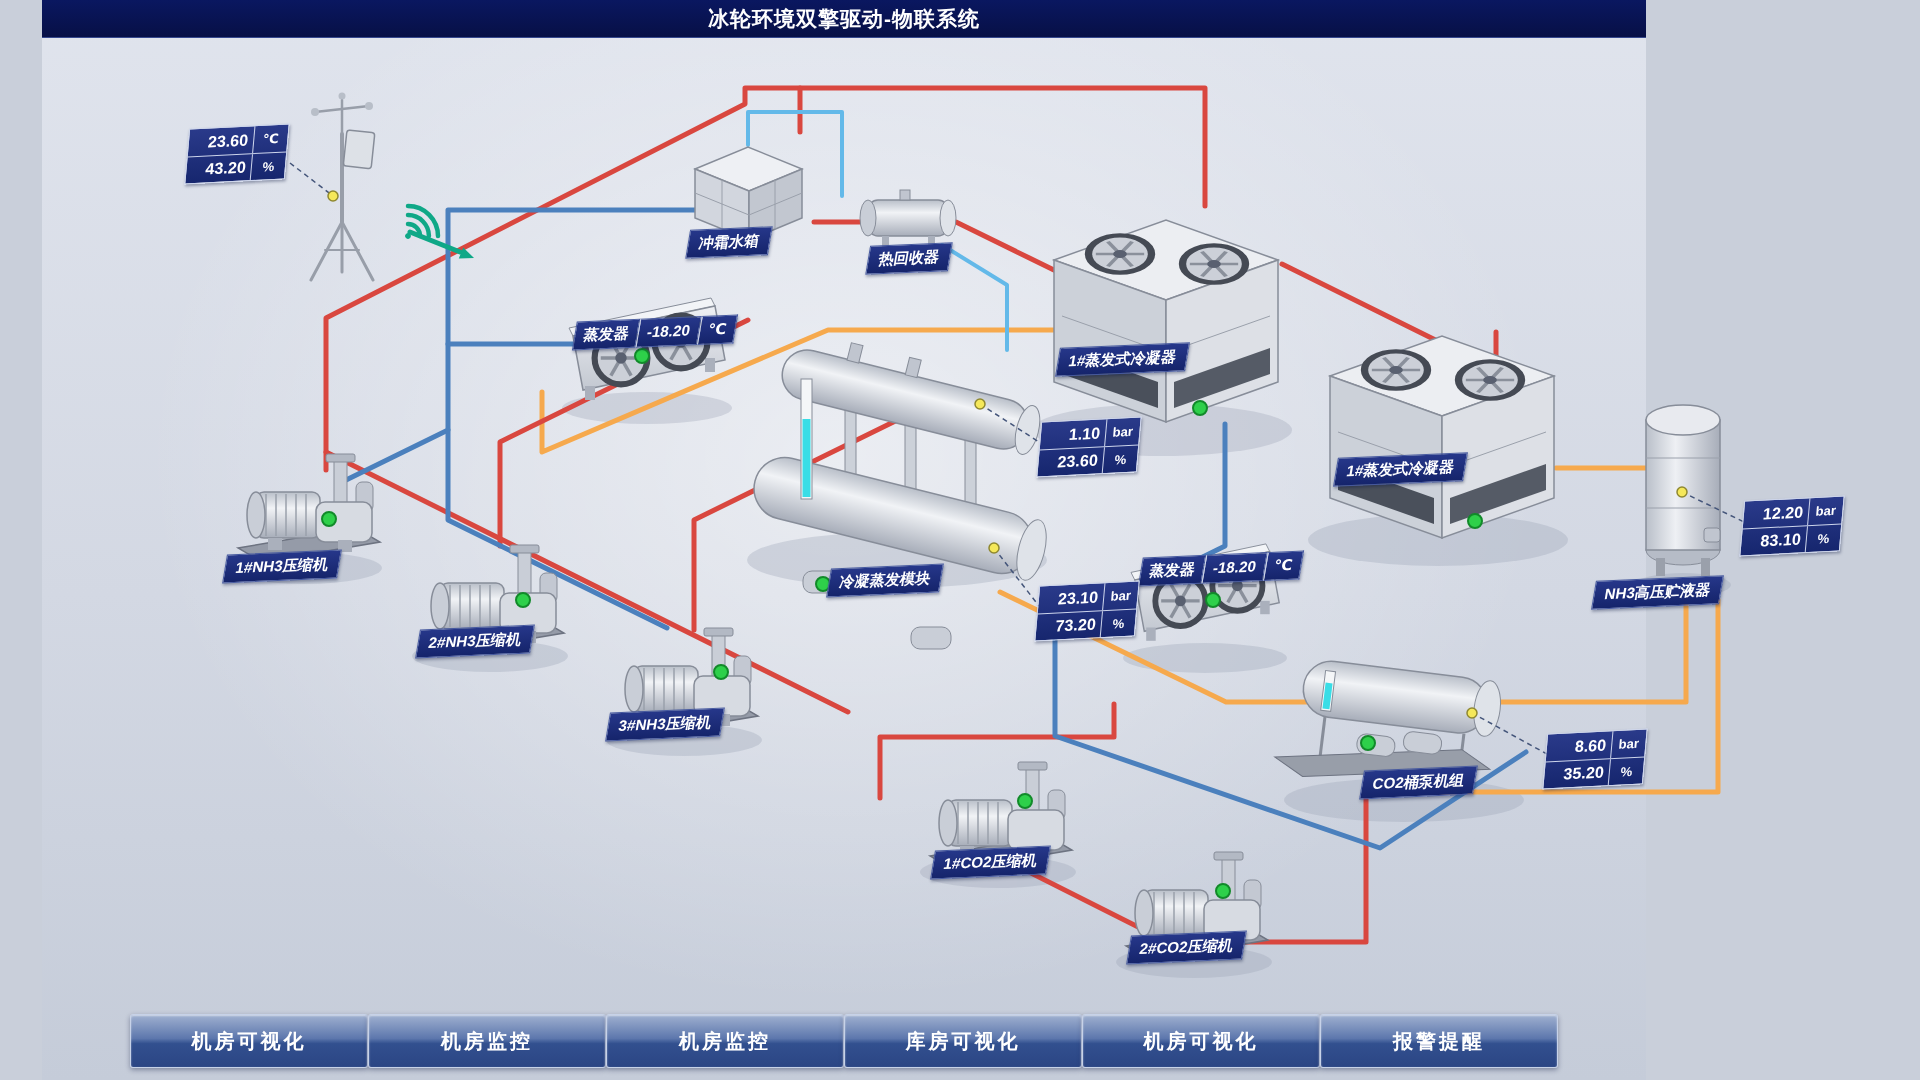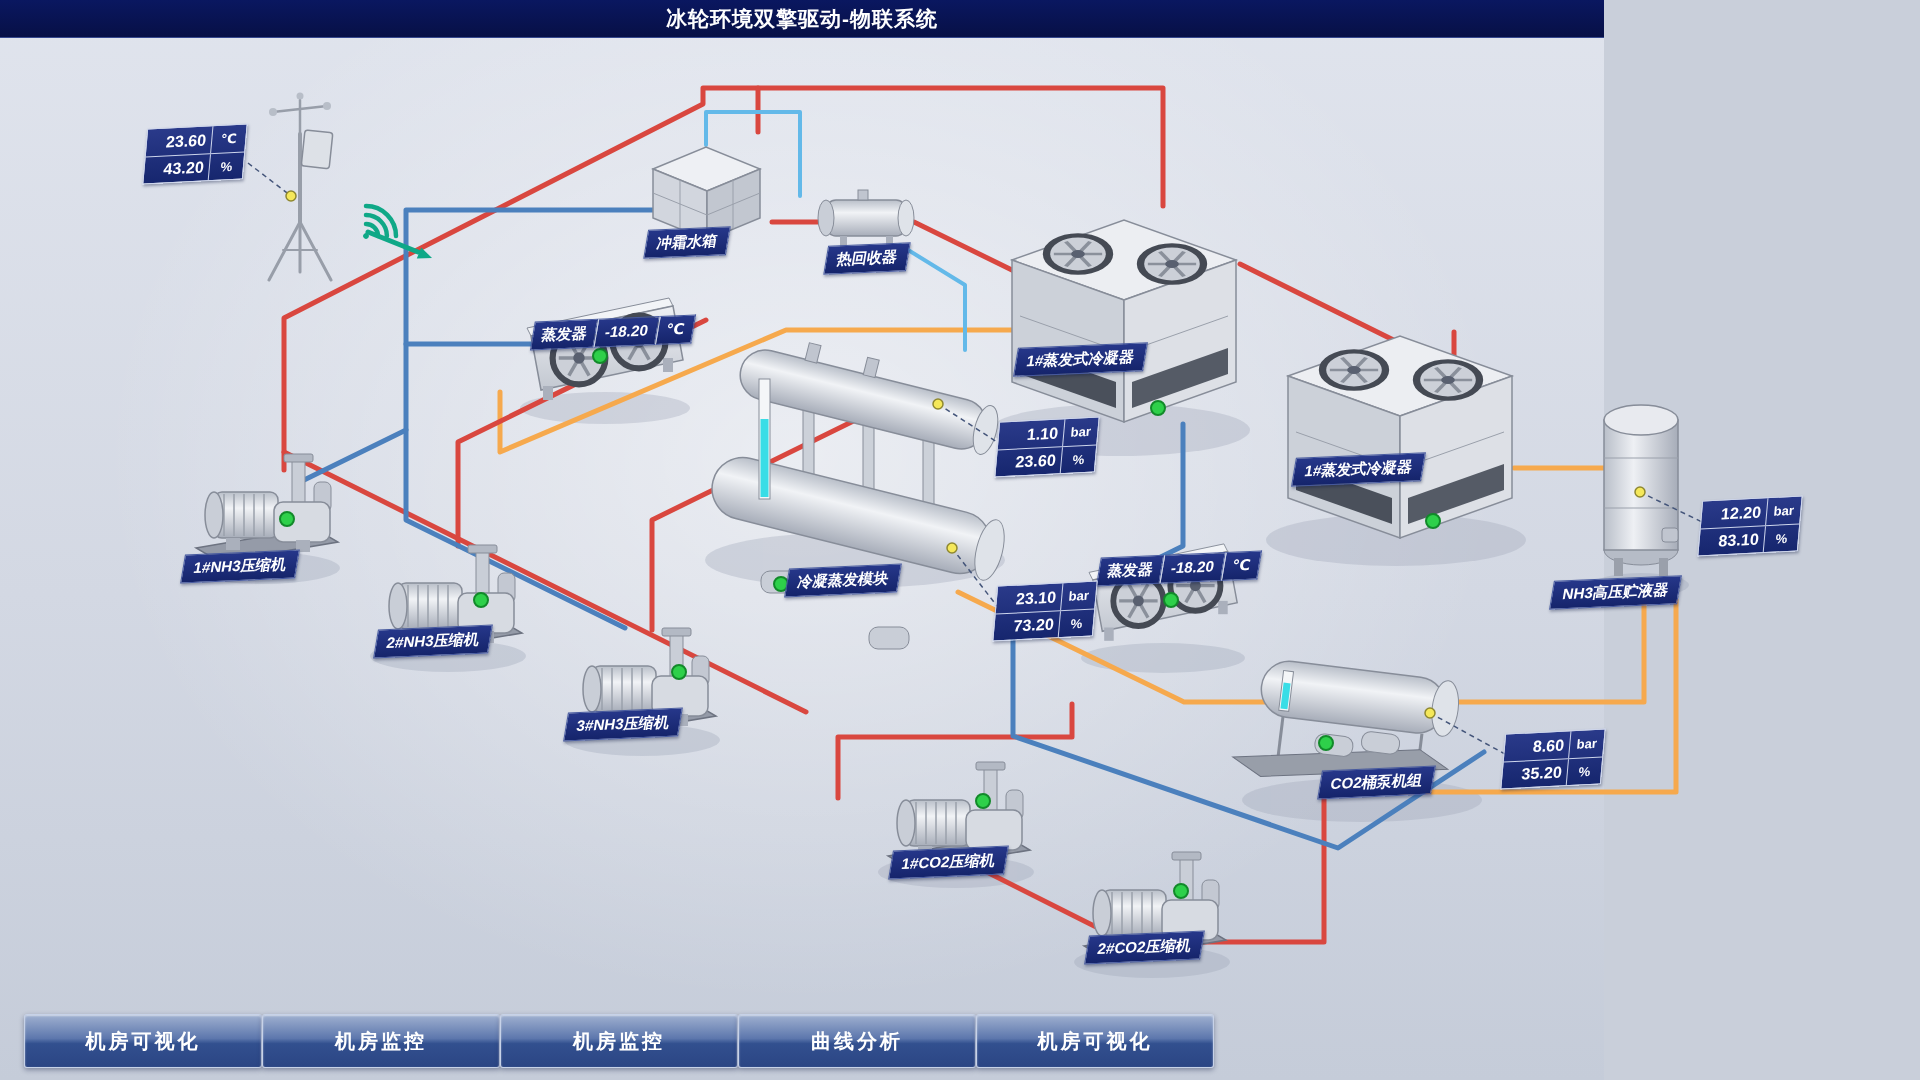--- a/index.html
+++ b/index.html
@@ -1,21 +1,21 @@
 <!DOCTYPE html>
 <html style="--pipe-hot: #d9473f; --pipe-cold: #4b80bd; --pipe-liquid: #f6a94d; --pipe-water: #63b9e9; --status-ok: #2ed04a; --sensor-dot: #f5e85a; --label-bg: #15246b; --header-bg: #0a1760; --button-top: #9fb0d0; --button-bottom: #2b4584;"><head>
 <meta charset="utf-8">
 <style>
   *{margin:0;padding:0;box-sizing:border-box}
   html,body{width:1920px;height:1080px;overflow:hidden;background:#c9cfda;
     font-family:"Liberation Sans","DejaVu Sans",sans-serif}
   .app{position:relative;width:1604px;height:1080px;
     background:
       radial-gradient(ellipse at 50% 42%, rgba(255,255,255,.5), rgba(255,255,255,0) 62%),
-      linear-gradient(180deg,#e0e4ed 0%,#d3d8e3 55%,#c5ccd9 100%);}
+      linear-gradient(180deg,#e0e4ed 0%,#d3d8e3 55%,#c5ccd9 100%); margin-left: 42px;}
   .header{position:absolute;top:0;left:0;right:0;height:38px;z-index:30;
     background:linear-gradient(180deg,var(--header-bg,#0a1760),#071046);
     border-bottom:1px solid #36498f;display:flex;align-items:center;justify-content:center}
   .header .title{color:#fff;font-size:21px;font-weight:bold;letter-spacing:1px}
   svg.scene{position:absolute;top:0;left:0;z-index:5}
   .pipe{fill:none;stroke-width:5;stroke-linejoin:round;stroke-linecap:round}
   .pipe.thin{stroke-width:4}
   .p-hot{stroke:var(--pipe-hot,#d9473f)}
   .p-cold{stroke:var(--pipe-cold,#4b80bd)}
   .p-liq{stroke:var(--pipe-liquid,#f6a94d)}
@@ -31,21 +31,21 @@
   .gauge{position:absolute;z-index:20;width:100px;
     background:linear-gradient(180deg,#2a3a8a,#16266e);
     border:1px solid #cdd5ec;transform:skewX(-8deg) rotate(-3deg);
     box-shadow:1px 2px 3px rgba(10,20,60,.35)}
   .gauge .row{display:flex;height:27px;align-items:center}
   .gauge .row + .row{border-top:1px solid #cdd5ec}
   .gauge .val{flex:1;text-align:right;color:#fff;font-weight:bold;font-size:16px;padding-right:5px}
   .gauge .unit{width:34px;align-self:stretch;display:flex;align-items:center;justify-content:center;
     border-left:1px solid #cdd5ec;color:#fff;font-size:13px;font-weight:bold}
   .nav{position:absolute;left:0;right:0;bottom:10px;height:56px;z-index:30;
-    display:flex;justify-content:flex-start;padding:0 24px}
+    display:flex;justify-content:center;padding:0 24px}
   .nav .btn{width:238px;height:54px;display:flex;align-items:center;justify-content:center;
     color:#fff;font-size:20px;font-weight:bold;letter-spacing:3px;cursor:pointer;border-radius:3px;
     background:linear-gradient(180deg,var(--button-top,#9fb0d0) 0%,#5d77ad 45%,#32508f 55%,var(--button-bottom,#2b4584) 100%);
     border:1px solid #c7d2e8;
     box-shadow:inset 0 1px 2px rgba(255,255,255,.55), 0 2px 5px rgba(20,30,70,.4)}
 </style>
 </head>
 <body>
 
 <div class="app">
@@ -376,17 +376,18 @@
     <div class="row">
       <span class="val">35.20</span>
       <span class="unit">%</span>
     </div>
   </div>
 
   <div class="nav">
     <div class="btn">机房可视化</div>
     <div class="btn">机房监控</div>
     <div class="btn">机房监控</div>
-    <div class="btn">曲线分析</div>
+    <div class="btn">库房可视化</div>
     <div class="btn">机房可视化</div>
+    <div class="btn">报警提醒</div>
   </div>
 
 </div>
 
 </body></html>

